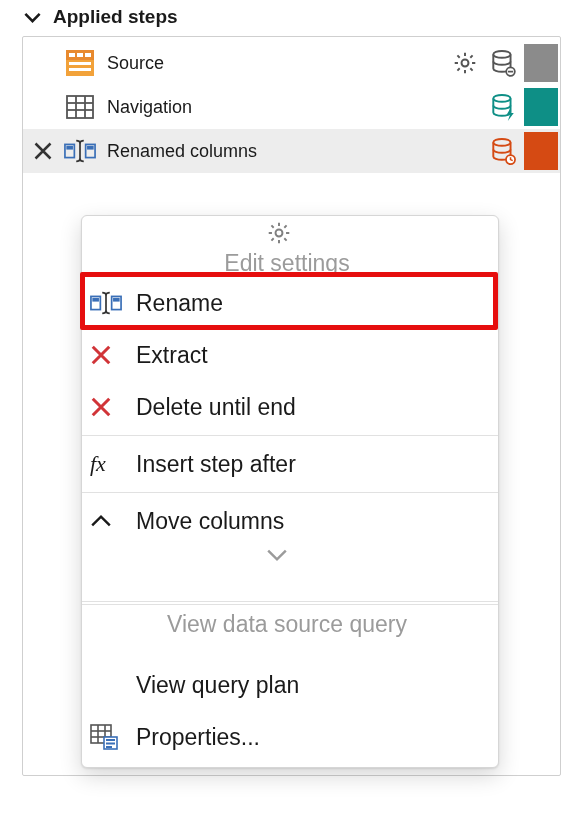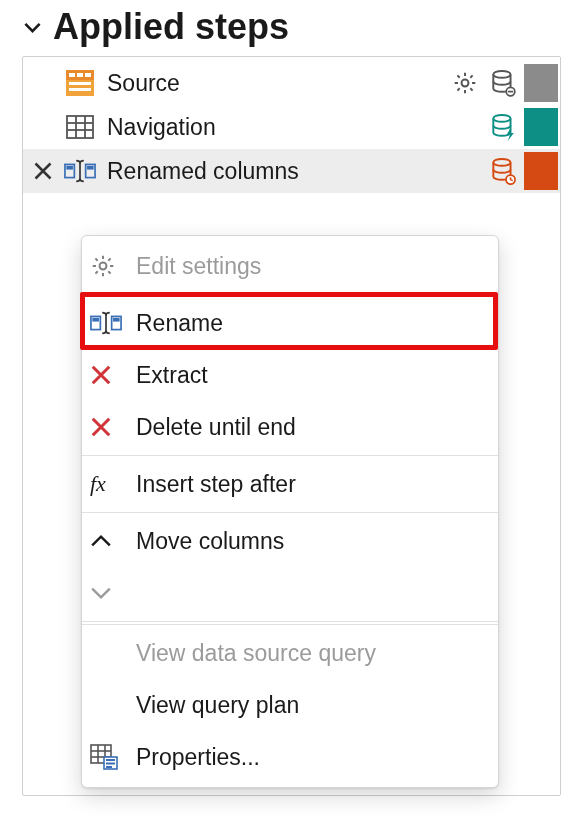--- a/index.html
+++ b/index.html
@@ -18,21 +18,21 @@
     padding: 6px 14px 14px 22px;
   }
   .section-header {
     display: flex;
     align-items: center;
     gap: 10px;
     margin-bottom: 8px;
     cursor: pointer;
   }
   .section-header .chev { width: 21px; height: 21px; display: flex; align-items: center; justify-content: center; }
-  .section-title { font-weight: 600; font-size: 36px; }
+  .section-title { font-weight: 600; font-size: 19px; }
   .steps-box {
     border: 1px solid #cfcfcf;
     border-radius: 2px;
     min-height: 740px;
     padding-top: 4px;
     position: relative;
   }
   .step-row {
     display: flex;
     align-items: center;
@@ -49,21 +49,21 @@
     align-items: center;
     justify-content: center;
   }
   .step-row .step-icon {
     width: 34px;
     display: flex;
     align-items: center;
     justify-content: center;
     margin-right: 10px;
   }
-  .step-row .step-label { flex: 1; font-size: 23px; }
+  .step-row .step-label { flex: 1; font-size: 18px; }
   .step-row .right-icons {
     display: flex;
     align-items: center;
     gap: 4px;
     padding-right: 2px;
   }
   .right-icons > span { width: 34px; display: flex; align-items: center; justify-content: center; }
   .accent-bar { width: 4px; height: 38px; }
   .bar-gray { background: #8b8b8b; }
   .bar-teal { background: #0e8f86; }
@@ -82,21 +82,21 @@
     padding: 4px 0;
     font-size: 23px;
   }
   .menu-item {
     display: flex;
     align-items: center;
     height: 52px;
     padding: 0 14px 0 8px;
     gap: 4px;
   }
-  .menu-item.disabled { color: #9b9b9b; }
+  .menu-item.disabled { color: #9b9b9b; flex-direction: column; }
   .menu-item .mi-icon {
     width: 42px;
     display: flex;
     align-items: center;
     justify-content: flex-start;
   }
   .menu-item .mi-label { flex: 1; }
   .menu-sep { height: 1px; background: #e1e1e1; margin: 2px 0; }
   .highlight-box {
     position: absolute;

